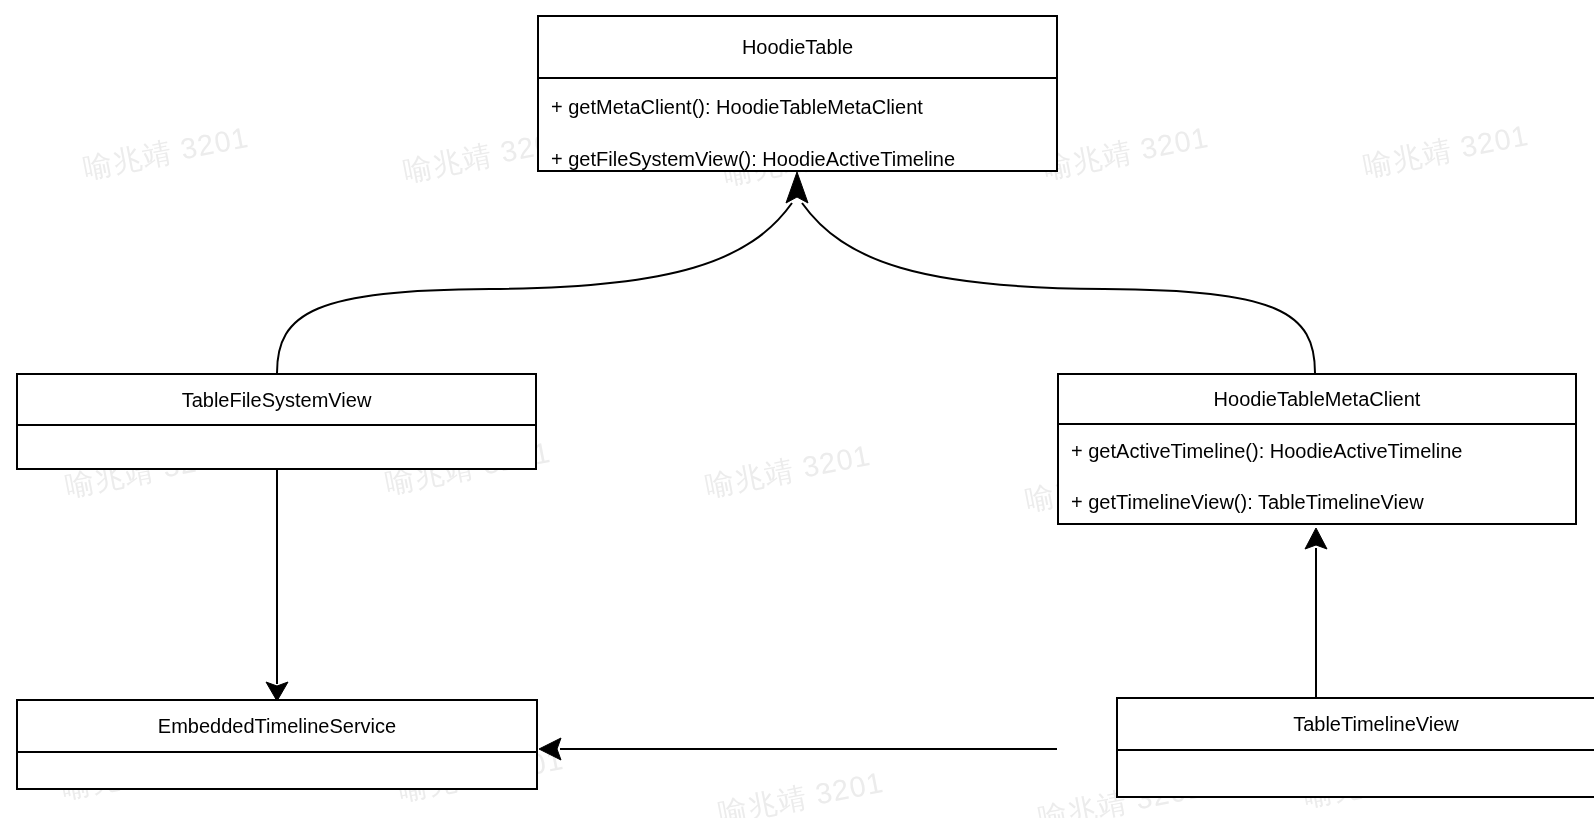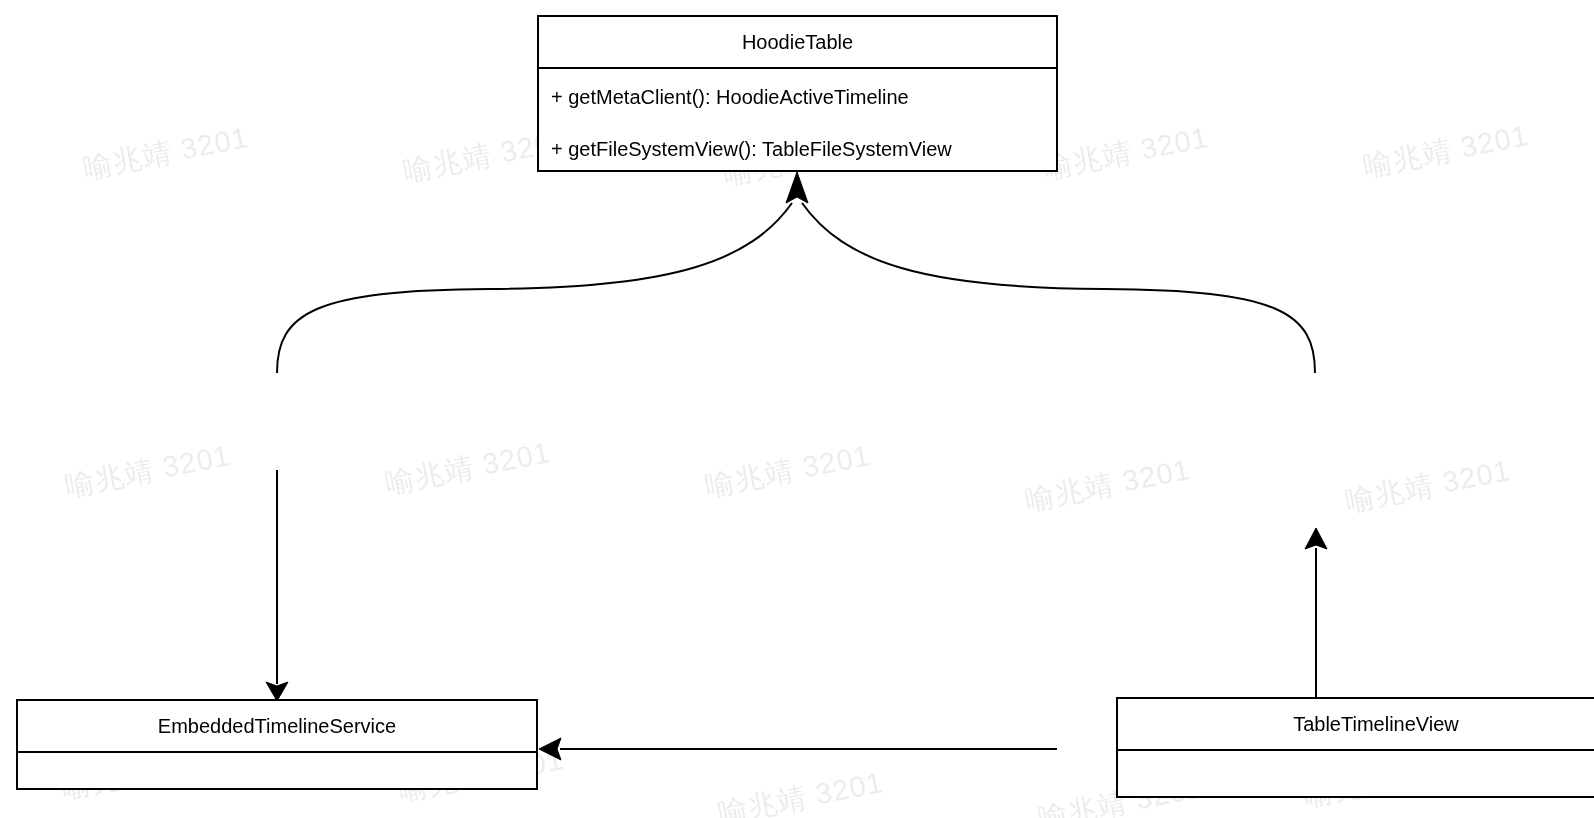--- a/index.html
+++ b/index.html
@@ -66,28 +66,39 @@
     <polygon points="277,701 266,682 277,686 288,682"></polygon>
 
     <line x1="1316" y1="698" x2="1316" y2="548"></line>
     <polygon points="1316,528 1305,549 1316,545 1327,549"></polygon>
 
     <line x1="1057" y1="749" x2="560" y2="749"></line>
     <polygon points="539,749 561,738 557,749 561,760"></polygon>
   </svg>
 
   <div class="cls" style="left:537px;top:15px;width:521px;height:157px">
-    <div class="cls-title" style="height:52px">HoodieTable</div>
+    <div class="cls-title" style="height:62px">HoodieTable</div>
     <div class="cls-body" style="padding-top:2px">
-      <div class="cls-method" style="height:52px">+ getMetaClient(): HoodieActiveTimeline</div>
-      <div class="cls-method" style="height:52px">+ getFileSystemView(): TableFileSystemView</div>
+      <div class="cls-method" style="height:52px">+ getMetaClient(): HoodieTableMetaClient</div>
+      <div class="cls-method" style="height:52px">+ getFileSystemView(): HoodieActiveTimeline</div>
     </div>
   </div>
 
+  <div class="cls" style="left:16px;top:373px;width:521px;height:97px">
+    <div class="cls-title" style="height:51px">TableFileSystemView</div>
+    <div class="cls-body"></div>
+  </div>
 
+  <div class="cls" style="left:1057px;top:373px;width:520px;height:152px">
+    <div class="cls-title" style="height:50px">HoodieTableMetaClient</div>
+    <div class="cls-body">
+      <div class="cls-method" style="height:51px">+ getActiveTimeline(): HoodieActiveTimeline</div>
+      <div class="cls-method" style="height:51px">+ getTimelineView(): TableTimelineView</div>
+    </div>
+  </div>
 
   <div class="cls" style="left:16px;top:699px;width:522px;height:91px">
     <div class="cls-title" style="height:52px">EmbeddedTimelineService</div>
     <div class="cls-body"></div>
   </div>
 
   <div class="cls" style="left:1116px;top:697px;width:520px;height:101px">
     <div class="cls-title" style="height:52px">TableTimelineView</div>
     <div class="cls-body"></div>
   </div>

